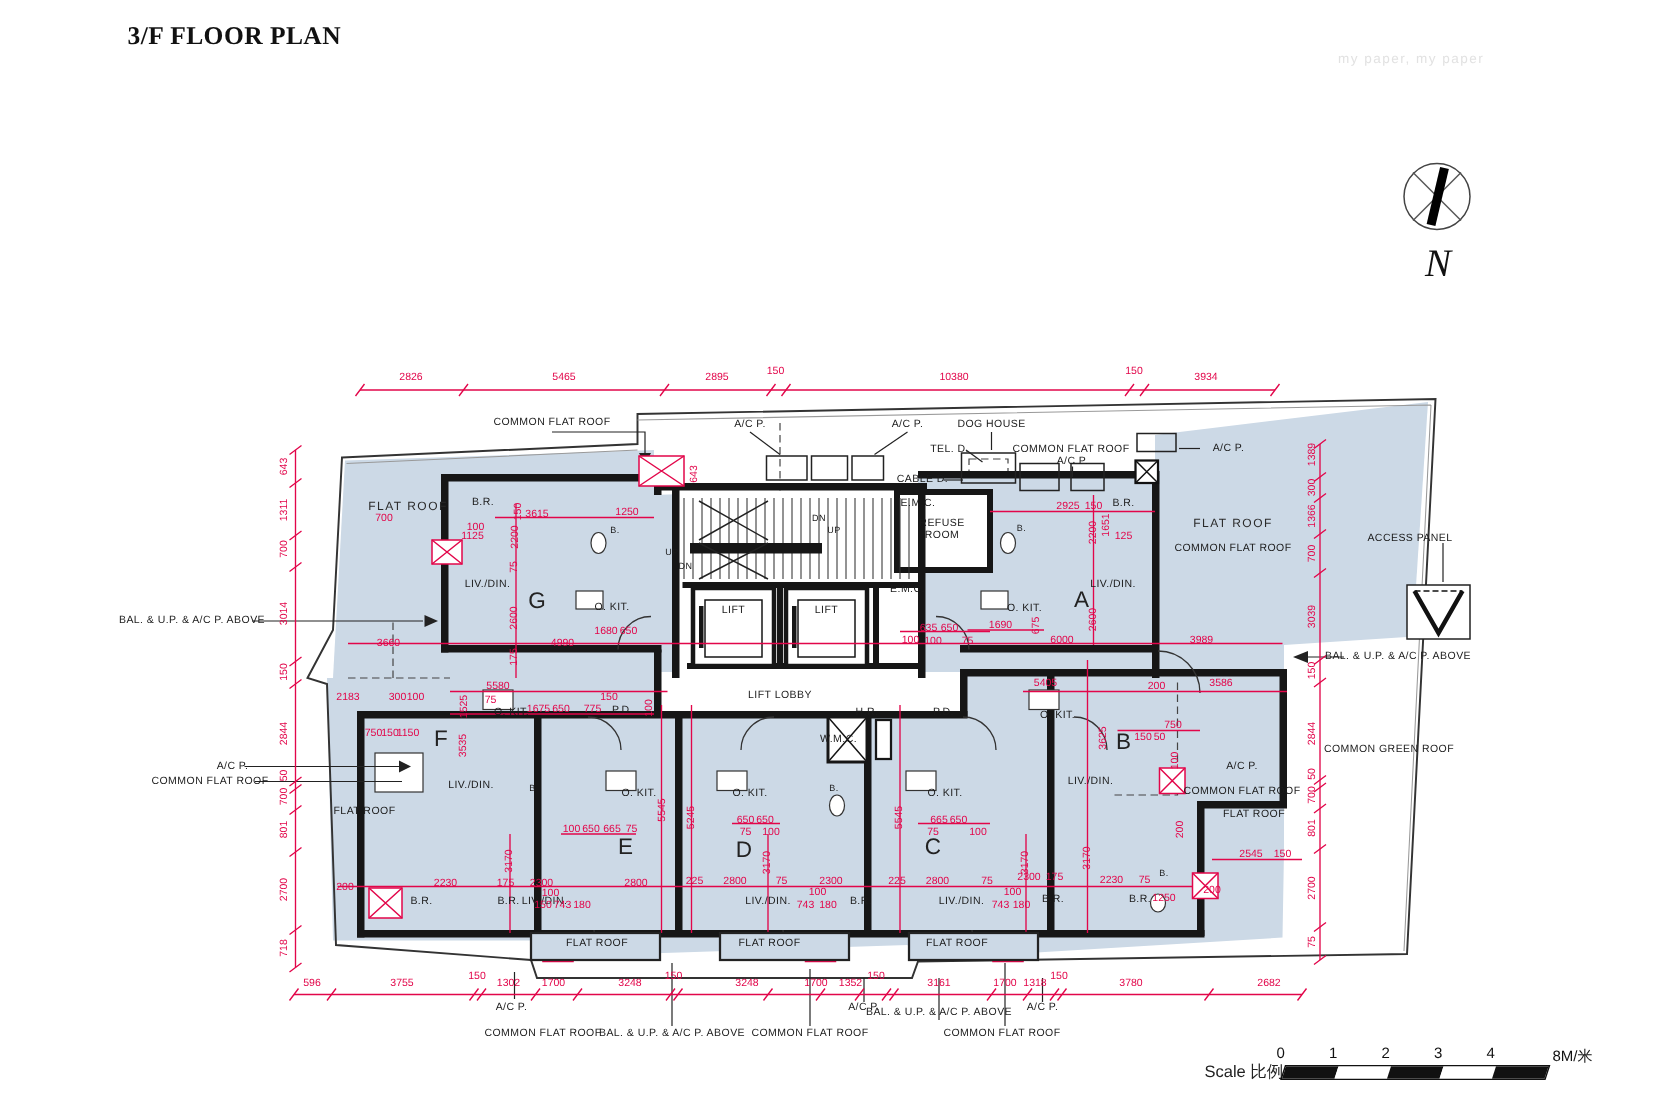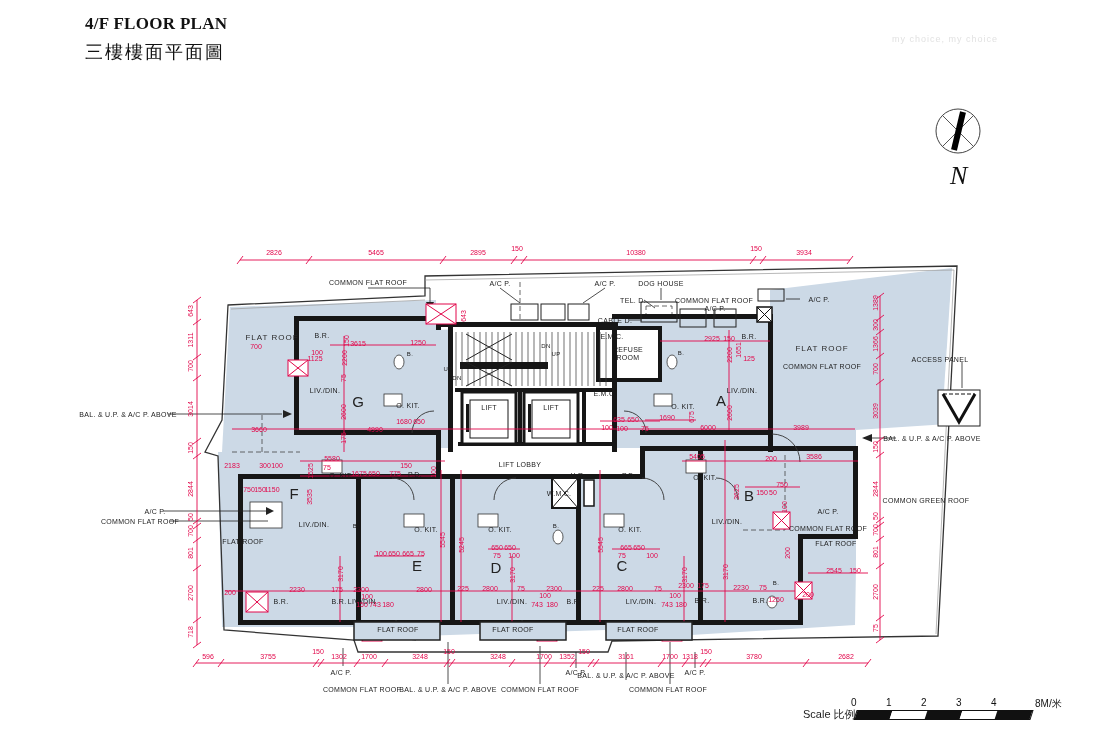--- a/index.html
+++ b/index.html
@@ -32,26 +32,25 @@
   .sb-seg.k{background:#111;} .sb-seg.w{background:#fff;}
   #sb-ticks span{position:absolute;top:-3px;font-size:10px;color:#111;}
   .sb-unit{position:absolute;left:232px;top:-3px;font-size:10px;color:#111;}
 </style>
 </head>
 <body>
 
 <div class="page">
 
   <div class="title-block">
-    <div class="title-en">4/F FLOOR PLAN</div>
-    <div class="title-zh">三樓樓面平面圖</div>
+    <div class="title-en">3/F FLOOR PLAN</div>
   </div>
 
   <div class="watermark">
-    <div class="wm-tag">my choice, my choice</div>
+    <div class="wm-tag">my paper, my paper</div>
   </div>
 
   <div class="compass">
     <svg width="64" height="100" viewBox="0 0 64 100">
       <circle cx="30" cy="28" r="22" fill="none" stroke="#444" stroke-width="1"></circle>
       <line x1="14" y1="12" x2="46" y2="44" stroke="#555" stroke-width="1"></line>
       <line x1="46" y1="12" x2="14" y2="44" stroke="#555" stroke-width="1"></line>
       <line x1="35" y1="9" x2="26" y2="47" stroke="#000" stroke-width="6"></line>
     </svg>
     <div class="compass-n">N</div>

